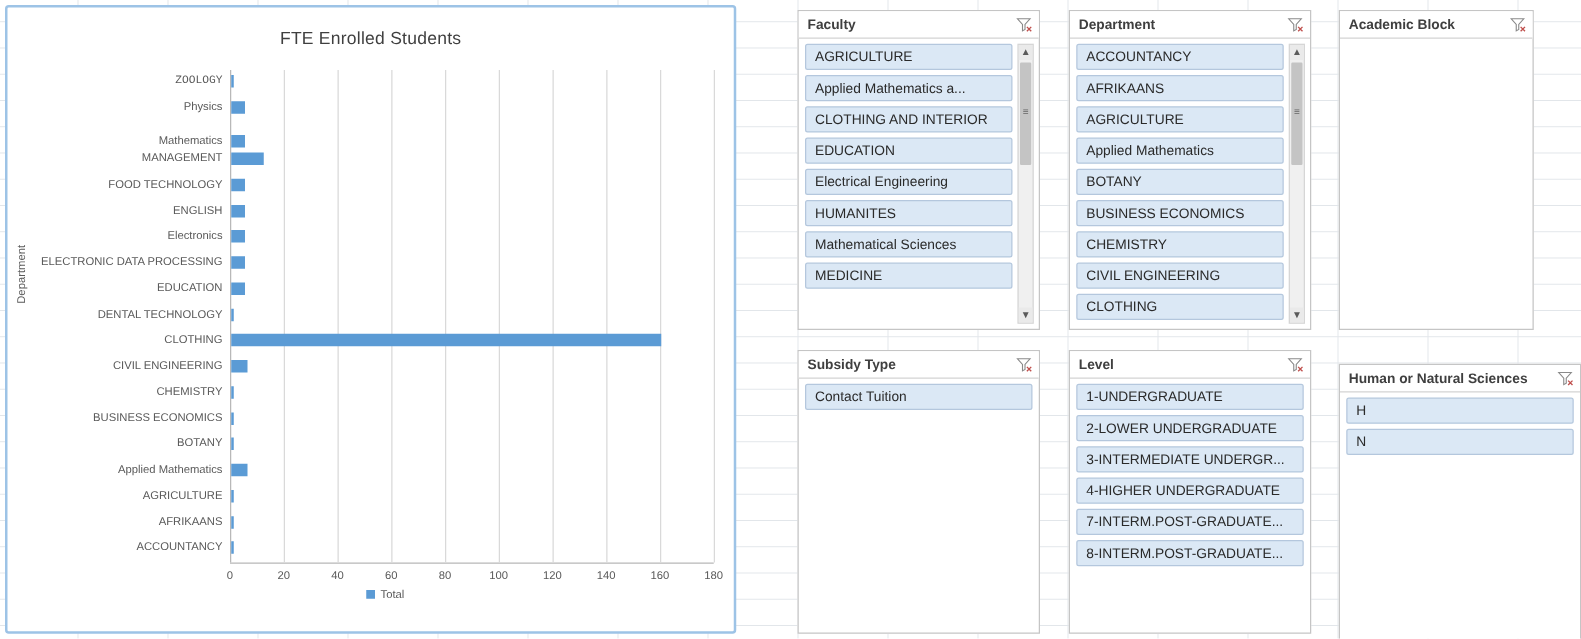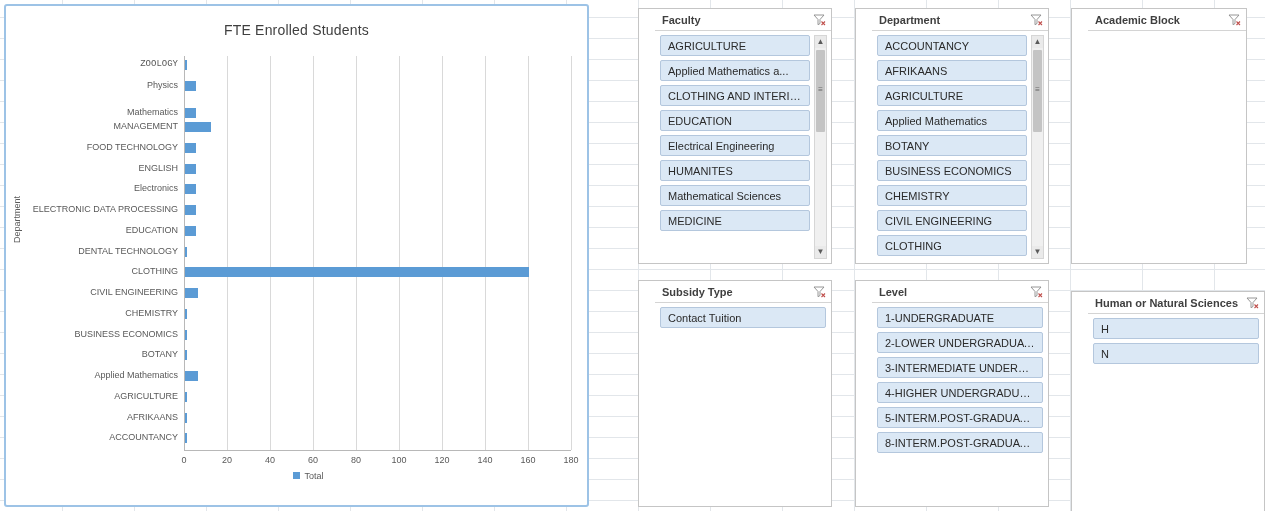--- a/index.html
+++ b/index.html
@@ -143,21 +143,20 @@
   .legend .lname { vertical-align: middle; }
 
   
   .slicer {
     position: absolute;
     background: #ffffff;
     border: 1px solid #c5c5c5;
     box-sizing: border-box;
     z-index: 2;
     box-shadow: 0 0 0 1px #ffffff inset;
-    padding-left: 16px;
   }
   .slicer-header {
     height: 22px;
     border-bottom: 1px solid #d4d4d4;
     background: #ffffff;
     display: flex;
     align-items: center;
     padding: 0 4px 0 7px;
     box-sizing: border-box;
   }
@@ -410,21 +409,21 @@
       <div class="scrollbar">
         <div class="sb-arrow sb-up">▲</div>
         <div class="sb-thumb" style="top:14px; height:82px;">
           <div class="sb-grip" style="top:36px;">≡</div>
         </div>
         <div class="sb-arrow sb-down">▼</div>
       </div>
     </div>
   </div>
 
-  <div class="slicer" style="left:1071px; top:8px; width:176px; height:256px;">
+  <div class="slicer" style="left:1071px; top:8px; width:156px; height:256px;">
     <div class="slicer-header">
       <span class="slicer-title">Academic Block</span>
       <span class="filter-icon">
         <svg width="15" height="15" viewBox="0 0 15 15">
           <path d="M2 3 h10 l-4 4.5 v4 l-2 1.2 v-5.2 z" fill="#ffffff" stroke="#8a8a8a" stroke-width="0.9"></path>
           <path d="M9.5 9.5 l3.5 3.5 M13 9.5 l-3.5 3.5" stroke="#c0504d" stroke-width="1.1"></path>
         </svg>
       </span>
     </div>
   </div>
@@ -455,21 +454,21 @@
           <path d="M9.5 9.5 l3.5 3.5 M13 9.5 l-3.5 3.5" stroke="#c0504d" stroke-width="1.1"></path>
         </svg>
       </span>
     </div>
     <div class="slicer-body">
       <div>
           <div class="slicer-item">1-UNDERGRADUATE</div>
           <div class="slicer-item">2-LOWER UNDERGRADUATE</div>
           <div class="slicer-item">3-INTERMEDIATE UNDERGR...</div>
           <div class="slicer-item">4-HIGHER UNDERGRADUATE</div>
-          <div class="slicer-item">5-INTERM.POST-GRADUATE...</div>
+          <div class="slicer-item">7-INTERM.POST-GRADUATE...</div>
           <div class="slicer-item">8-INTERM.POST-GRADUATE...</div>
         </div>
     </div>
   </div>
 
   <div class="slicer" style="left:1071px; top:280px; width:194px; height:227px;margin-top:11px;">
     <div class="slicer-header">
       <span class="slicer-title">Human or Natural Sciences</span>
       <span class="filter-icon">
         <svg width="15" height="15" viewBox="0 0 15 15">

